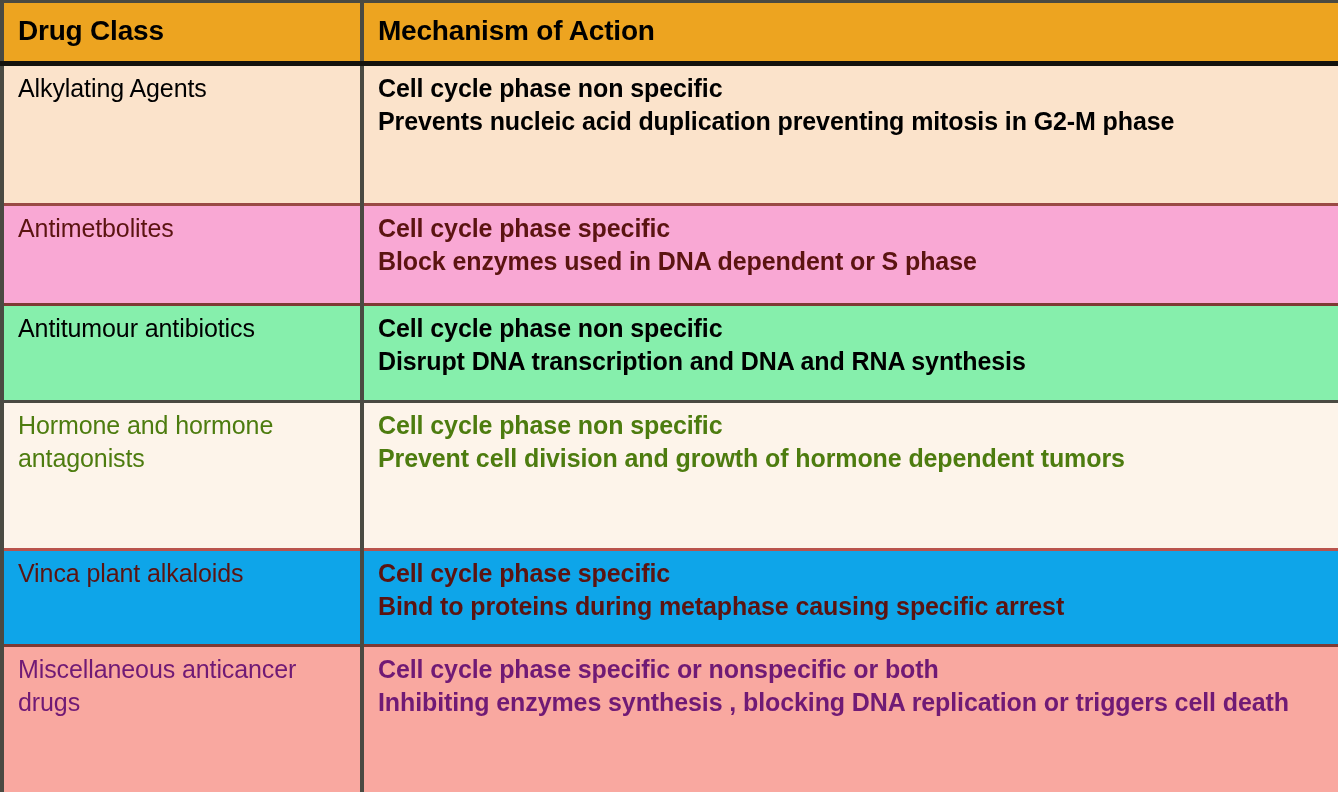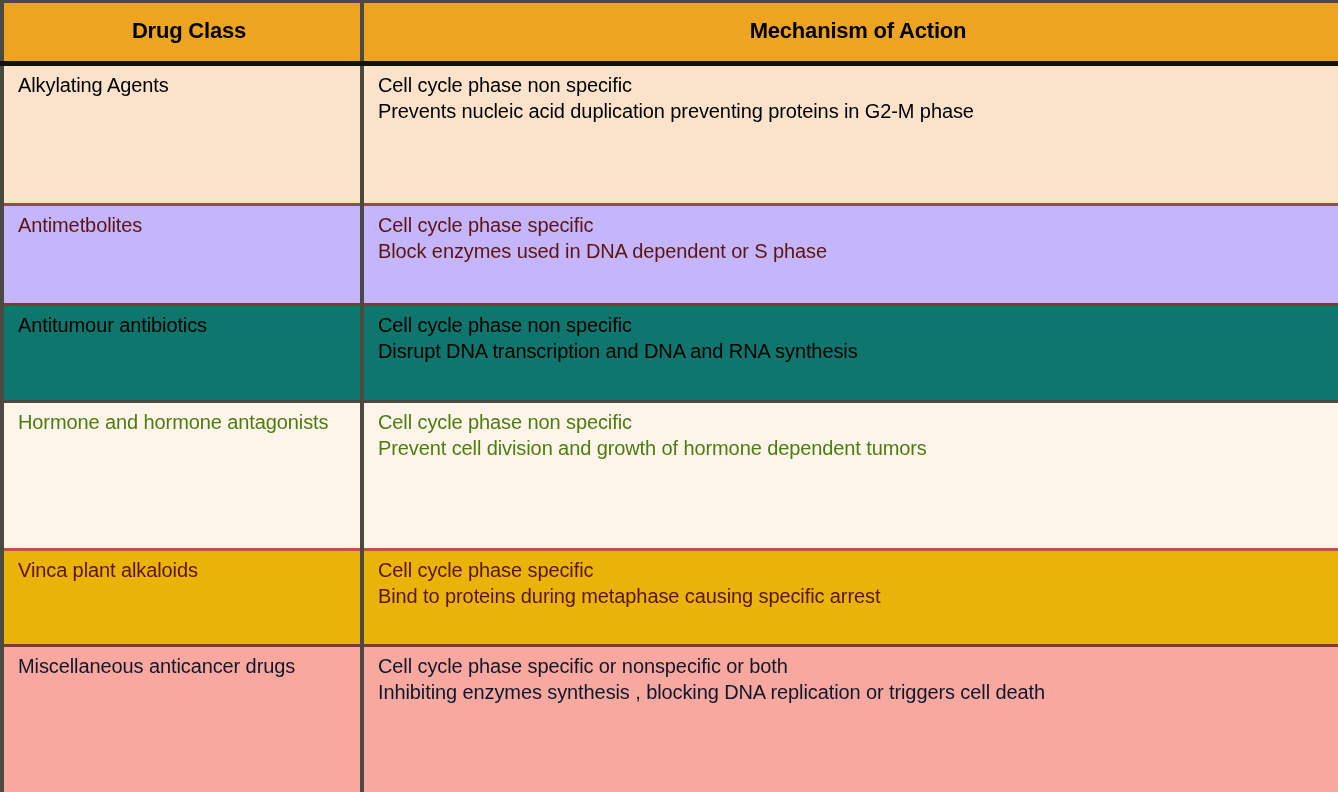--- a/index.html
+++ b/index.html
@@ -31,73 +31,73 @@
   }
 
   table.moa-table col.c1 { width: 360px; }
   table.moa-table col.c2 { width: 978px; }
 
   
   thead tr.header-row th {
     background: #EDA420;
     color: #000000;
     font-weight: bold;
-    font-size: 22px;
+    font-size: 28px;
     line-height: 1.06;
-    text-align: center;
+    text-align: left;
     padding: 6px 0 8px 14px;
     height: 62px;
     box-sizing: border-box;
     vertical-align: middle;
     border-left: 4px solid #4a4a42;
     border-top: 3px solid #4a4a42;
     border-bottom: 5px solid #14120c;
     border-right: 2px solid #3a3630;
     letter-spacing: -0.2px;
   }
   thead tr.header-row th.last {
     border-right: 4px solid #4a4a42;
   }
 
   
   tbody td {
-    font-size: 20px;
+    font-size: 25px;
     line-height: 1.32;
     vertical-align: top;
     padding: 6px 10px 8px 14px;
     box-sizing: border-box;
     border-left: 4px solid #4a4a42;
     border-right: 2px solid #6b6257;
     border-bottom: 3px solid #9a4a45;
     letter-spacing: -0.1px;
   }
   tbody td.last {
     border-right: 4px solid #8a8278;
   }
 
   
   tr.r1 td { background: #FBE3CB; color: #000000; border-bottom-color: #9a4a45; }
-  tr.r2 td { background: #c4b5fd; color: #5B1411; border-bottom-color: #7d3a34; }
-  tr.r3 td { background: #0f766e; color: #000000; border-bottom-color: #4a4a42; }
+  tr.r2 td { background: #f9a8d4; color: #5B1411; border-bottom-color: #7d3a34; }
+  tr.r3 td { background: #86efac; color: #000000; border-bottom-color: #4a4a42; }
   tr.r4 td { background: #FDF4EA; color: #4d7c0f; border-bottom-color: #b9534c; }
-  tr.r5 td { background: #eab308; color: #5B1411; border-bottom-color: #7d3a34; }
-  tr.r6 td { background: #F9A8A0; color: #0f172a; border-bottom: 4px solid #a8625c; }
+  tr.r5 td { background: #0ea5e9; color: #5B1411; border-bottom-color: #7d3a34; }
+  tr.r6 td { background: #F9A8A0; color: #701a75; border-bottom: 4px solid #a8625c; }
 
   tr.r2 td, tr.r5 td, tr.r6 td { border-right-color: #8a4a44; }
   tr.r2 td.last, tr.r5 td.last, tr.r6 td.last { border-right-color: #c98a80; }
 
   
   tr.r1 { height: 141px; }
   tr.r2 { height: 100px; }
   tr.r3 { height: 97px; }
   tr.r4 { height: 148px; }
   tr.r5 { height: 96px; }
   tr.r6 { height: 148px; }
 
-  .cell-lines { display: block; }
+  .cell-lines { display: block; font-weight: bold; }
   .cell-lines .ln { display: block; }
 </style>
 </head>
 <body>
 
 <div class="table-wrap">
   <table class="moa-table">
     <colgroup>
       <col class="c1">
       <col class="c2">
@@ -108,21 +108,21 @@
         <th class="last">Mechanism of Action</th>
       </tr>
     </thead>
     <tbody>
 
       <tr class="r1">
         <td>Alkylating Agents</td>
         <td class="last">
           <span class="cell-lines">
             <span class="ln">Cell cycle phase non specific</span>
-            <span class="ln">Prevents nucleic acid duplication preventing proteins in G2-M phase</span>
+            <span class="ln">Prevents nucleic acid duplication preventing mitosis in G2-M phase</span>
           </span>
         </td>
       </tr>
 
       <tr class="r2">
         <td>Antimetbolites</td>
         <td class="last">
           <span class="cell-lines">
             <span class="ln">Cell cycle phase specific</span>
             <span class="ln">Block enzymes used in DNA dependent or S phase</span>

